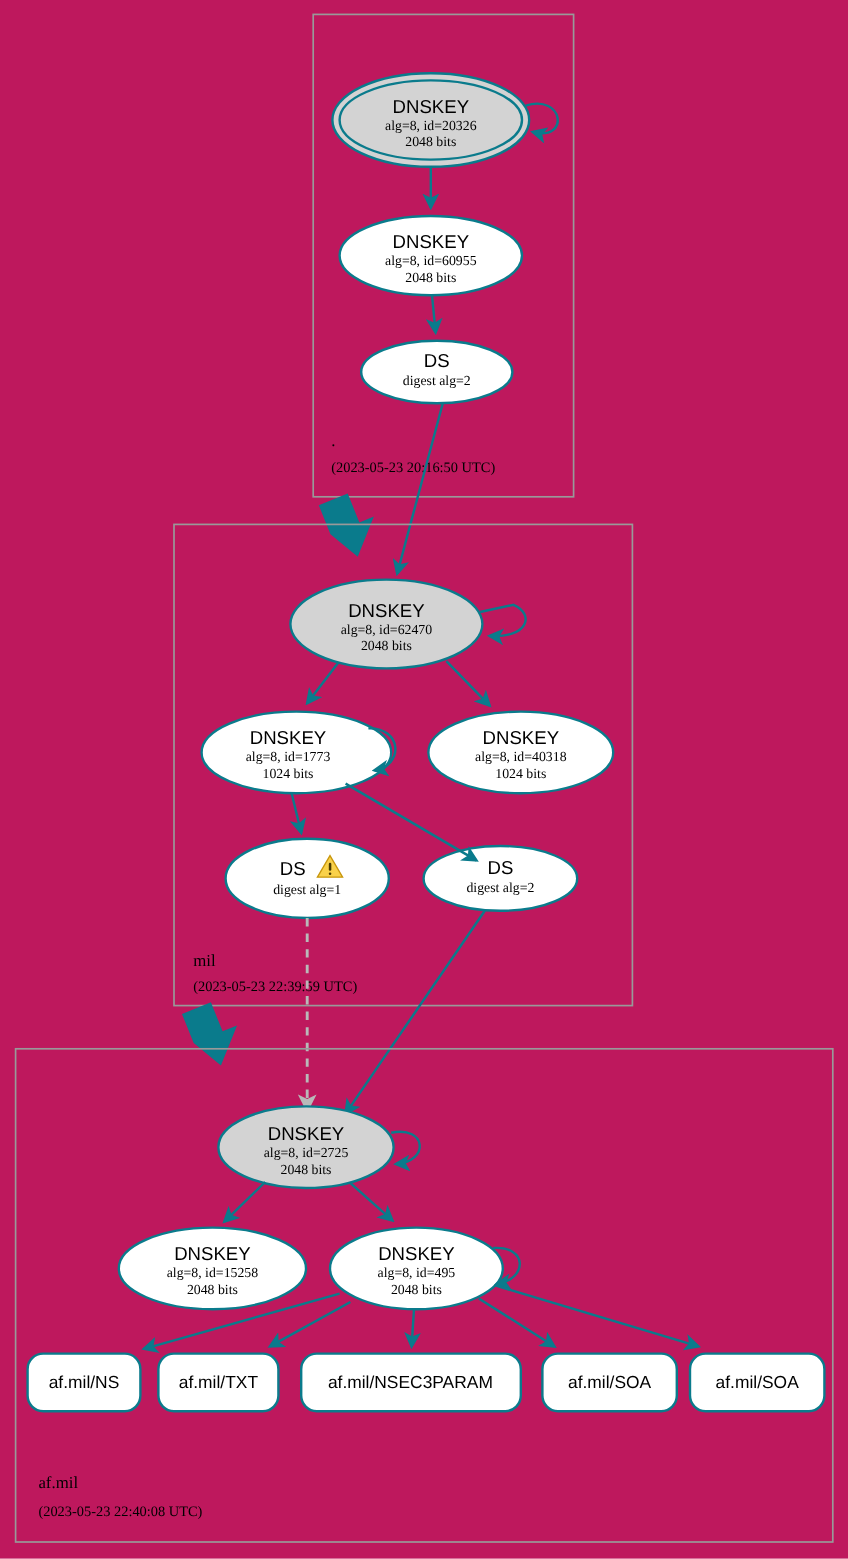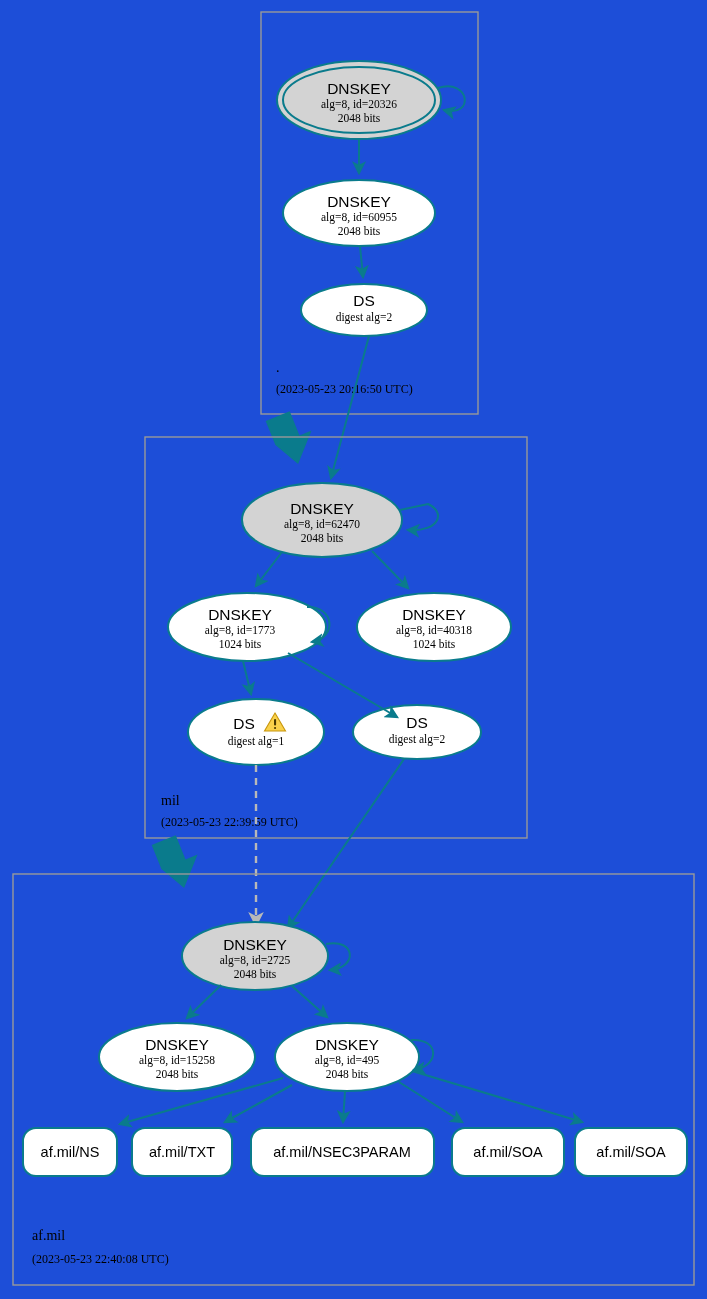--- a/index.html
+++ b/index.html
@@ -7,21 +7,21 @@
     padding: 0;
     background: #ffffff;
   }
   body {
     font-family: "Liberation Serif", "DejaVu Serif", serif;
   }
   #canvas {
     position: relative;
     width: 707px;
     height: 1299px;
-    background: #1d4ed8;
+    background: #be185d;
     overflow: hidden;
   }
   svg.diagram {
     position: absolute;
     top: 0;
     left: 0;
     width: 707px;
     height: 1299px;
   }
   .zone-box {

